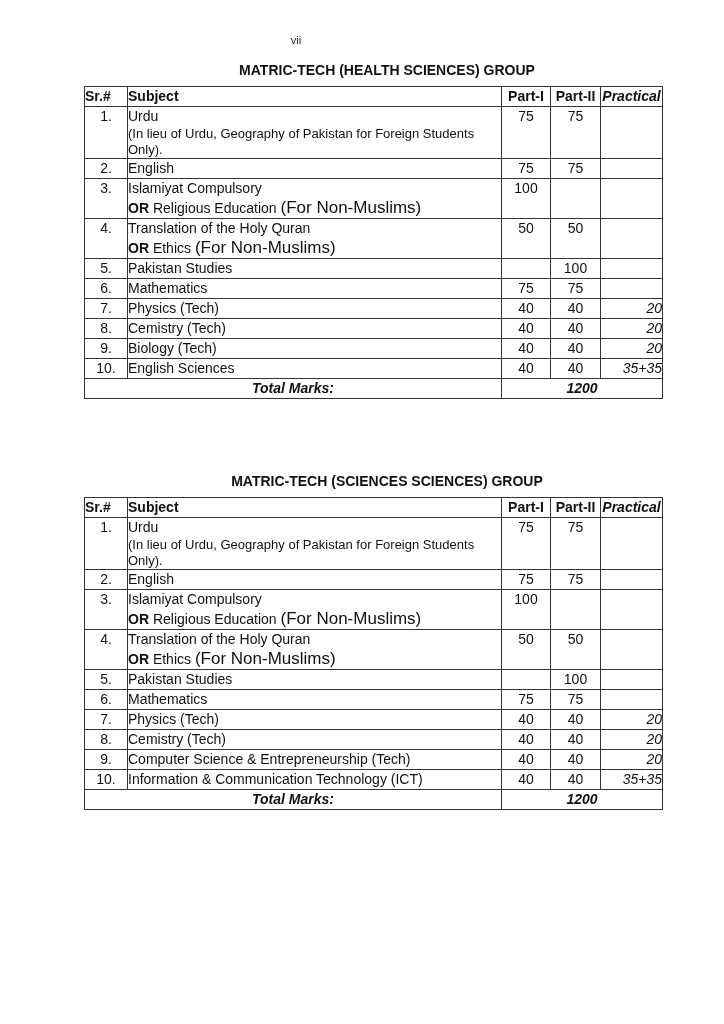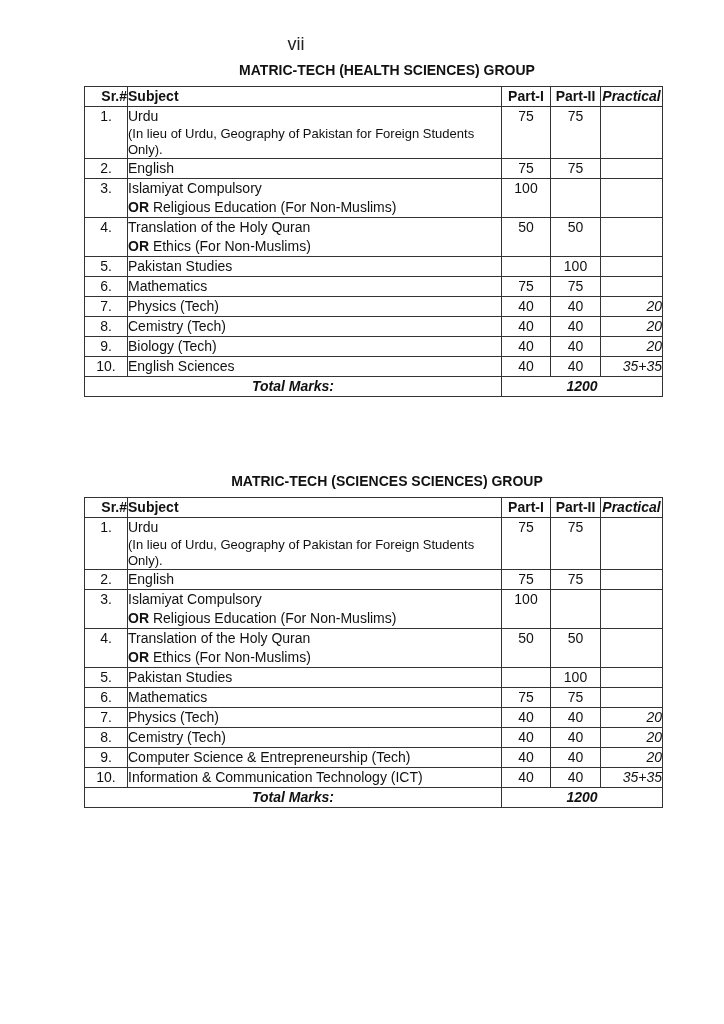--- a/index.html
+++ b/index.html
@@ -1,32 +1,32 @@
 <!DOCTYPE html>
 <html><head>
 <meta charset="utf-8">
 <style>
   html, body { margin: 0; padding: 0; background: #ffffff; }
   body { width: 724px; height: 1024px; position: relative; font-family: "Liberation Sans", sans-serif; color: #111; overflow: hidden; }
-  .page-num { position: absolute; top: 34px; left: 0; width: 592px; text-align: center; font-size: 18px; color: #222; }
+  .page-num { position: absolute; top: 34px; left: 0; width: 592px; text-align: center; font-size: 11px; color: #222; }
   .title { position: absolute; left: 0; width: 724px; text-align: center; font-weight: bold; font-size: 14px; color: #111; padding-left: 25px; }
   table.marks { position: absolute; left: 84px; width: 578px; border-collapse: collapse; table-layout: fixed; font-size: 14px; }
   table.marks td, table.marks th { border: 1px solid #333; padding: 0; vertical-align: top; }
   table.marks th { font-weight: bold; height: 19px; line-height: 19px; font-size: 14px; }
-  th.sr, td.sr { text-align: right; }
+  th.sr, td.sr { text-align: left; }
   th.subj { text-align: left; padding-left: 6px; }
   td.subj { padding-left: 2px; line-height: 19px; }
   td.num { text-align: center; line-height: 19px; }
   td.prac { text-align: right; font-style: italic; line-height: 19px; }
   th.prac { font-style: italic; font-size: 13px; }
   th.part { font-size: 13px; }
   td.sr { line-height: 19px; text-align: center; }
   .note { display: block; font-size: 13px; line-height: 16px; }
   .sub-or { display: block; line-height: 19px; }
-  .sub-or .small { font-size: 14px; text-align: center; }
+  .sub-or .small { font-size: 17px; text-align: center; }
   .orb { font-weight: bold; }
   tr.row1 td { height: 19px; }
   tr.row2 td { height: 38px; }
   tr.rowU td { height: 35px; }
   tr.total td { height: 19px; line-height: 19px; font-weight: bold; font-style: italic; }
   td.total-label { text-align: center; padding-right: 6px; }
   td.total-val { text-align: center; }
 </style>
 </head>
 <body>

